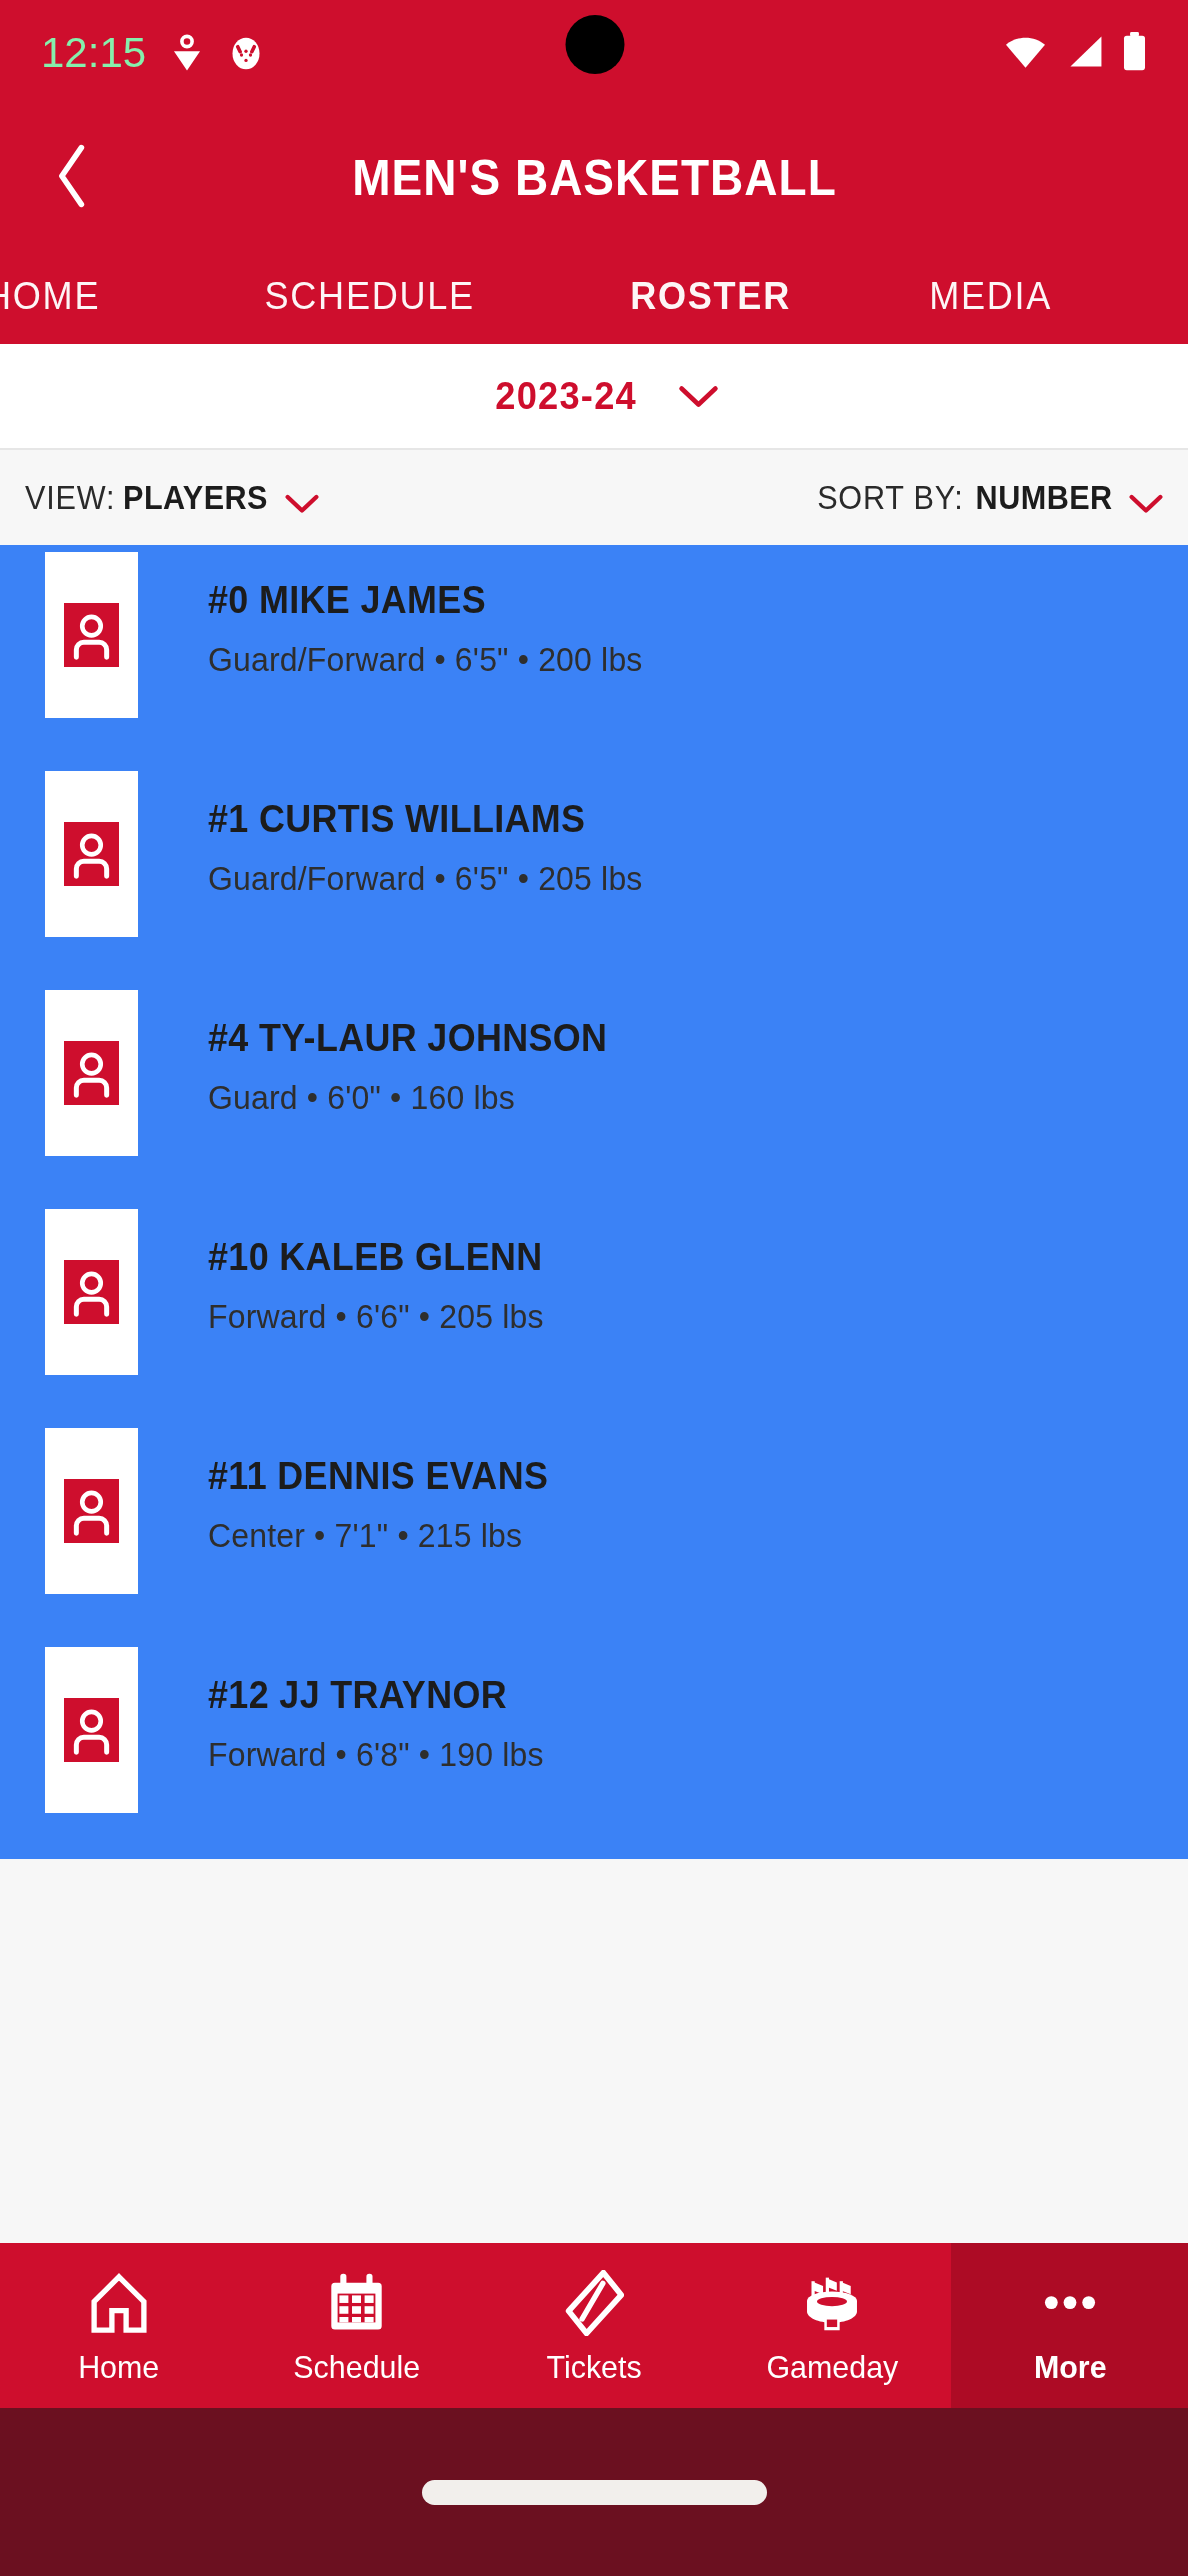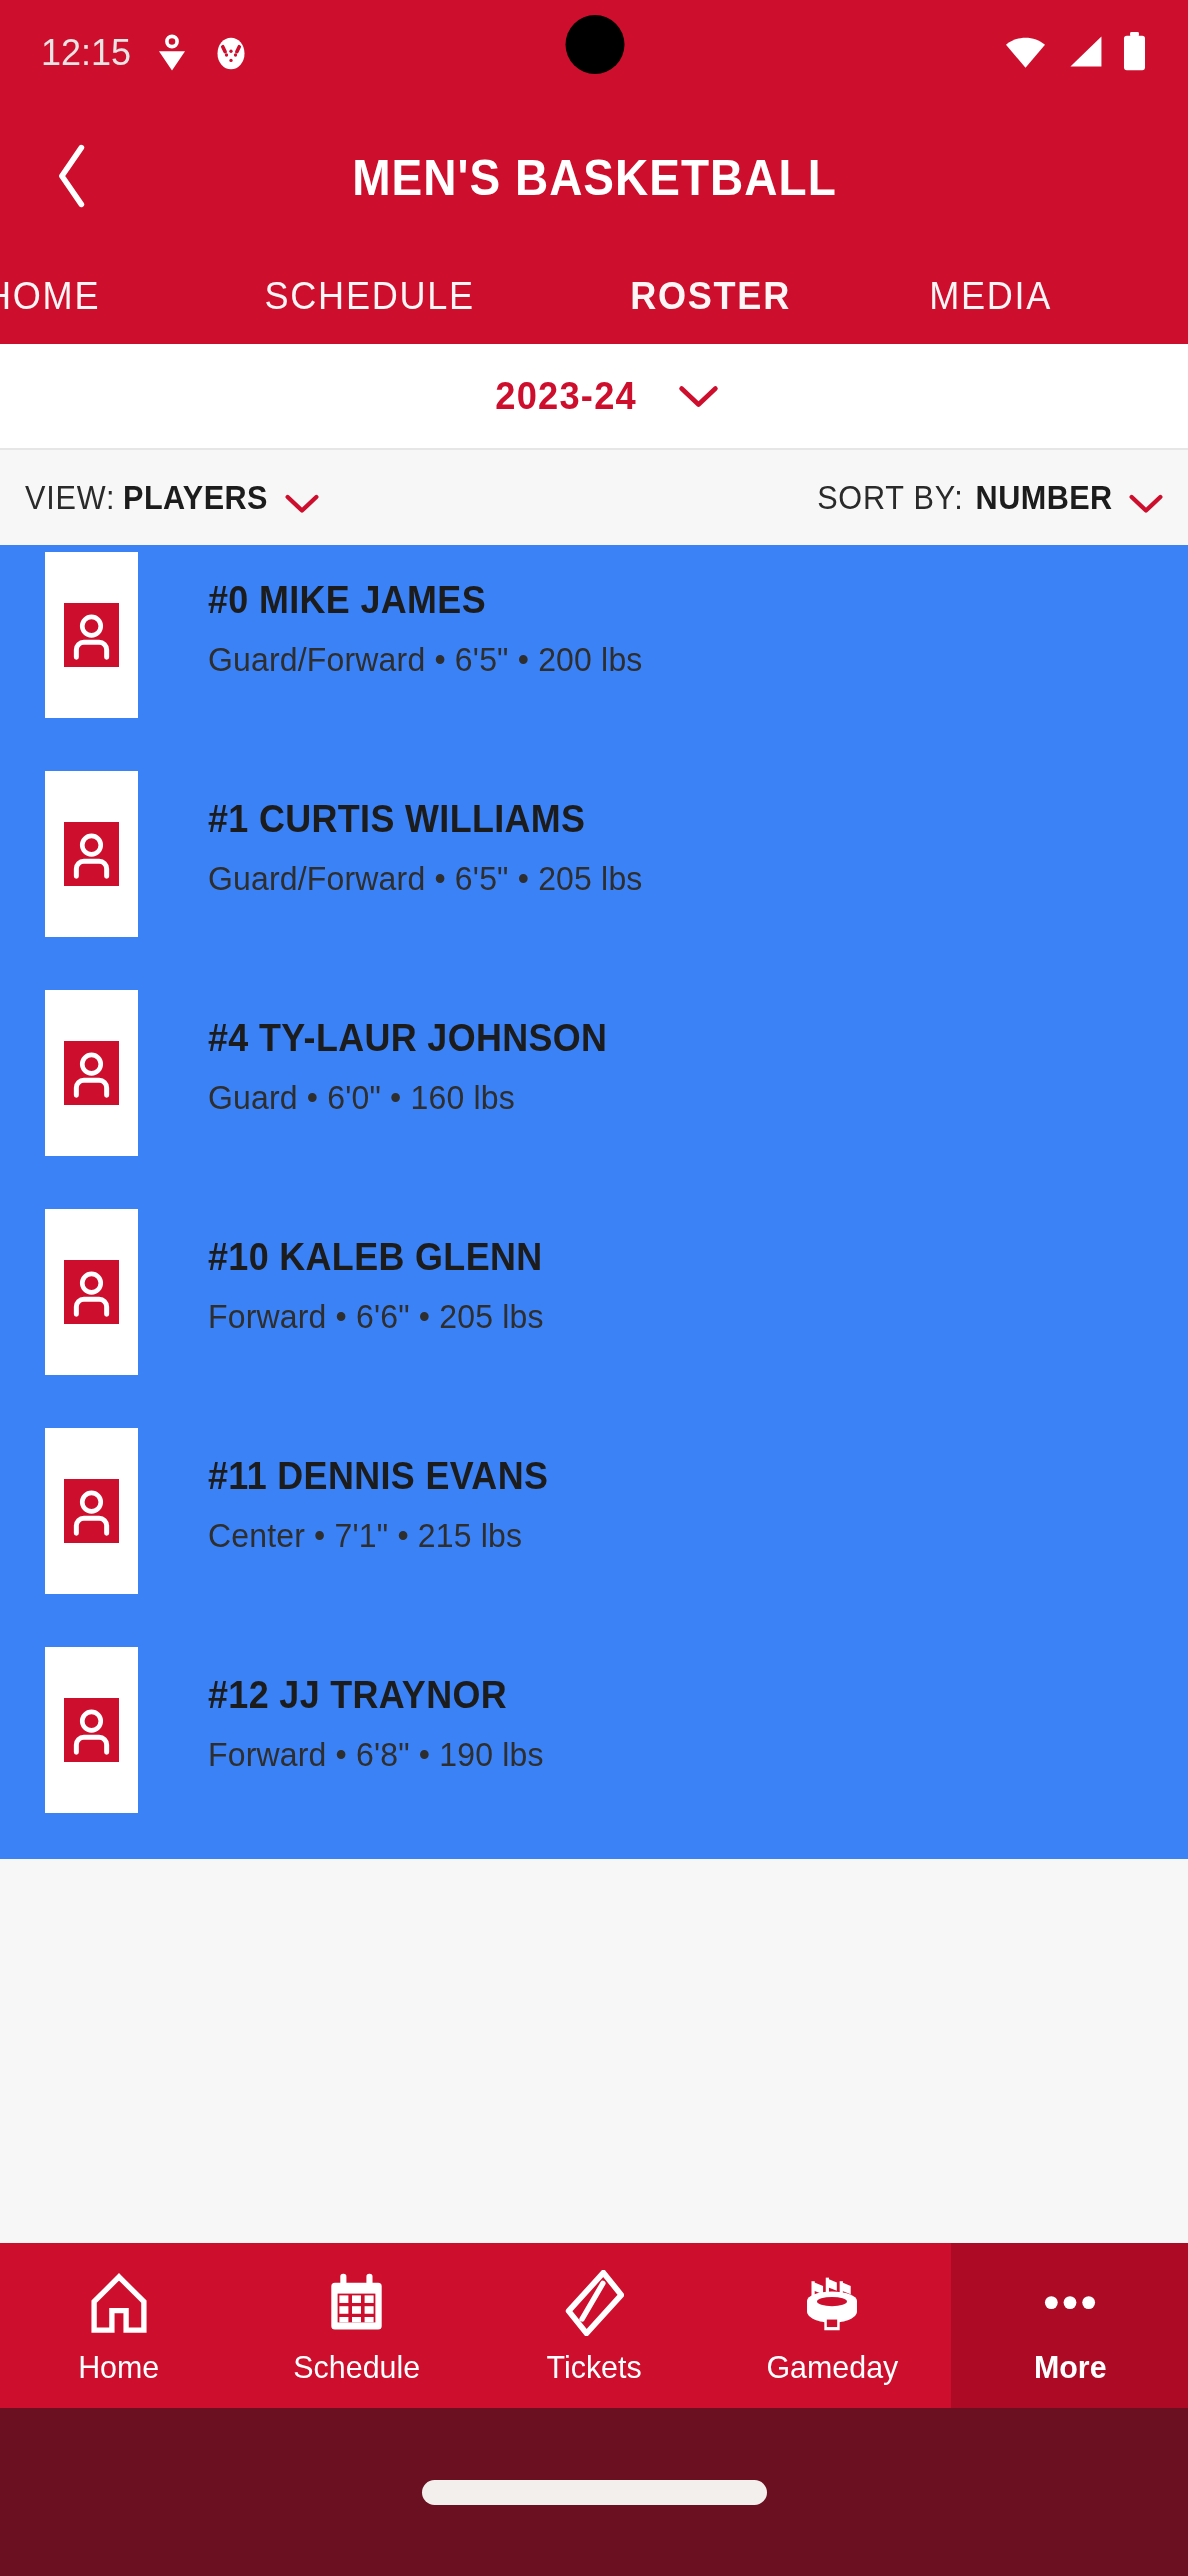--- a/index.html
+++ b/index.html
@@ -26,22 +26,22 @@
     display: flex;
     align-items: center;
     padding: 0 41px;
   }
   .status-left {
     display: flex;
     align-items: center;
     gap: 23px;
   }
   .status-time {
-    color: #e5e5e5;
-    font-size: 36px;
+    color: #86efac;
+    font-size: 42px;
     letter-spacing: 0px;
     font-family: "Liberation Sans", sans-serif;
     line-height: 1;
   }
   .status-icon-small { width: 36px; height: 39px; display:block; }
   .status-right {
     margin-left: auto;
     display: flex;
     align-items: center;
     gap: 14.3px;

